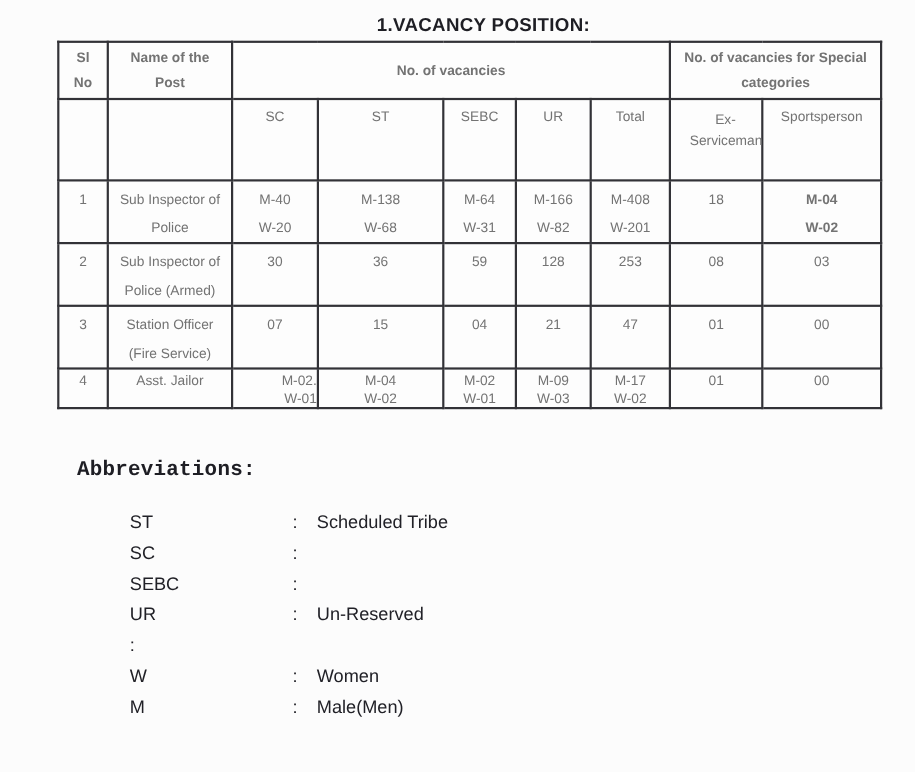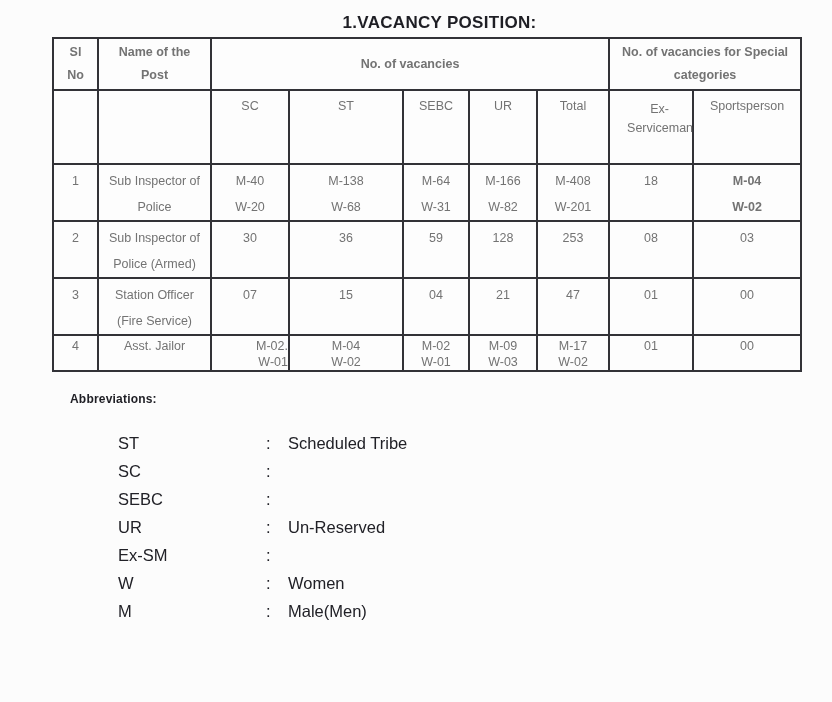--- a/index.html
+++ b/index.html
@@ -52,24 +52,25 @@
 
   tbody td { text-align:center; vertical-align:top; padding-top:3px; }
   tbody tr:nth-child(1) td { height:51px; line-height:26px; }
   tbody tr:nth-child(2) td { height:50px; line-height:26px; }
   tbody tr:nth-child(3) td { height:47px; line-height:26px; }
   tbody tr:nth-child(4) td { height:35px; line-height:16px; padding-top:2px; }
   tbody tr:nth-child(1) td.cell-sportsperson { font-weight:bold; }
   tbody tr:nth-child(4) td.cell-sc { text-align:right; padding-left:5px; }
 
   .abbr-heading {
-    margin:20px 0 0 70px;
-    font-size:12px;
+    margin:44px 0 0 70px;
+    font-size:19px;
     font-weight:bold;
     letter-spacing:.2px;
+    font-family:Liberation Mono, monospace;
   }
   .abbr-list { margin:23px 0 0 118px; font-size:16.5px; color:#212127; }
   .abbr-row { display:flex; line-height:28px; }
   .abbr-term { width:148px; }
   .abbr-colon { width:22px; }
   .abbr-def { flex:1; }
 </style>
 </head>
 <body>
 
@@ -280,21 +281,20 @@
     <div class="abbr-row">
       <span class="abbr-term">SEBC</span>
       <span class="abbr-colon">:</span>
     </div>
     <div class="abbr-row">
       <span class="abbr-term">UR</span>
       <span class="abbr-colon">:</span>
       <span class="abbr-def">Un-Reserved</span>
     </div>
     <div class="abbr-row">
-      <span class="abbr-term">Ex-SM</span>
       <span class="abbr-colon">:</span>
     </div>
     <div class="abbr-row">
       <span class="abbr-term">W</span>
       <span class="abbr-colon">:</span>
       <span class="abbr-def">Women</span>
     </div>
     <div class="abbr-row">
       <span class="abbr-term">M</span>
       <span class="abbr-colon">:</span>

